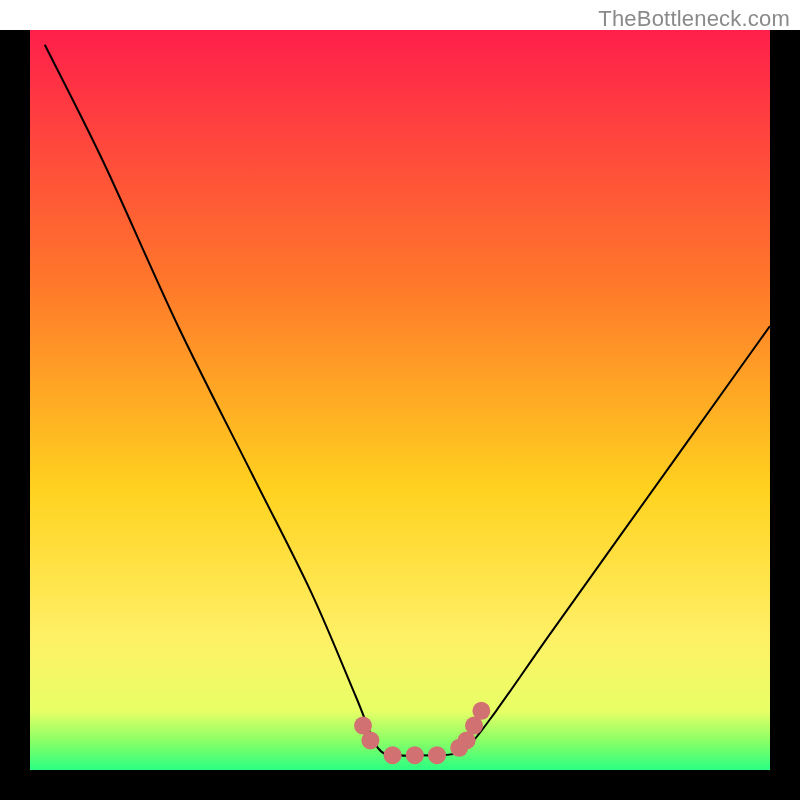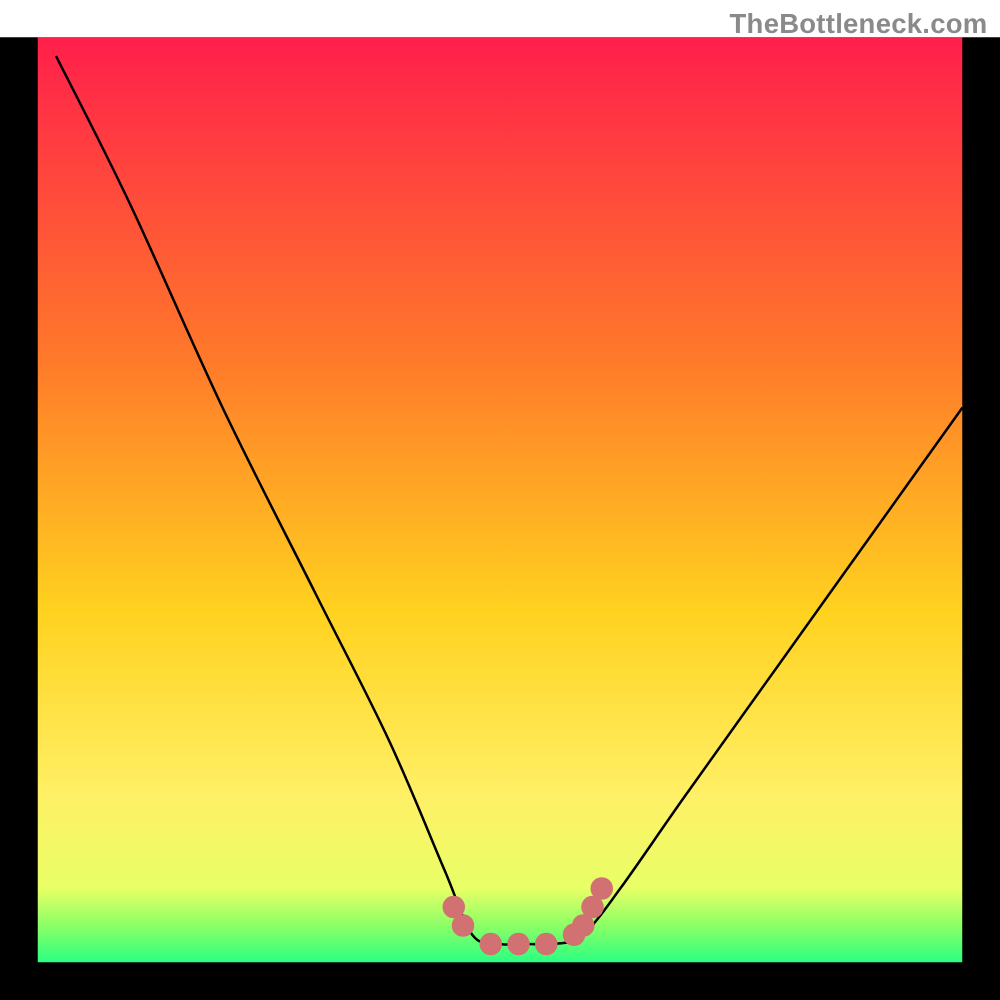--- a/index.html
+++ b/index.html
@@ -14,21 +14,21 @@
     position: relative;
   }
   .chart-wrap svg {
     display: block;
   }
   .attribution {
     position: absolute;
     top: 6px;
     right: 10px;
     font-size: 22px;
-    font-weight: 700;
+    font-weight: 400;
     color: #8a8a8a;
     letter-spacing: 0.2px;
   }
 </style>
 </head>
 <body>
 
 <div class="chart-wrap">
   <div class="attribution">TheBottleneck.com</div>
   <svg id="chart-svg" viewBox="0 0 800 800" width="800" height="800">

